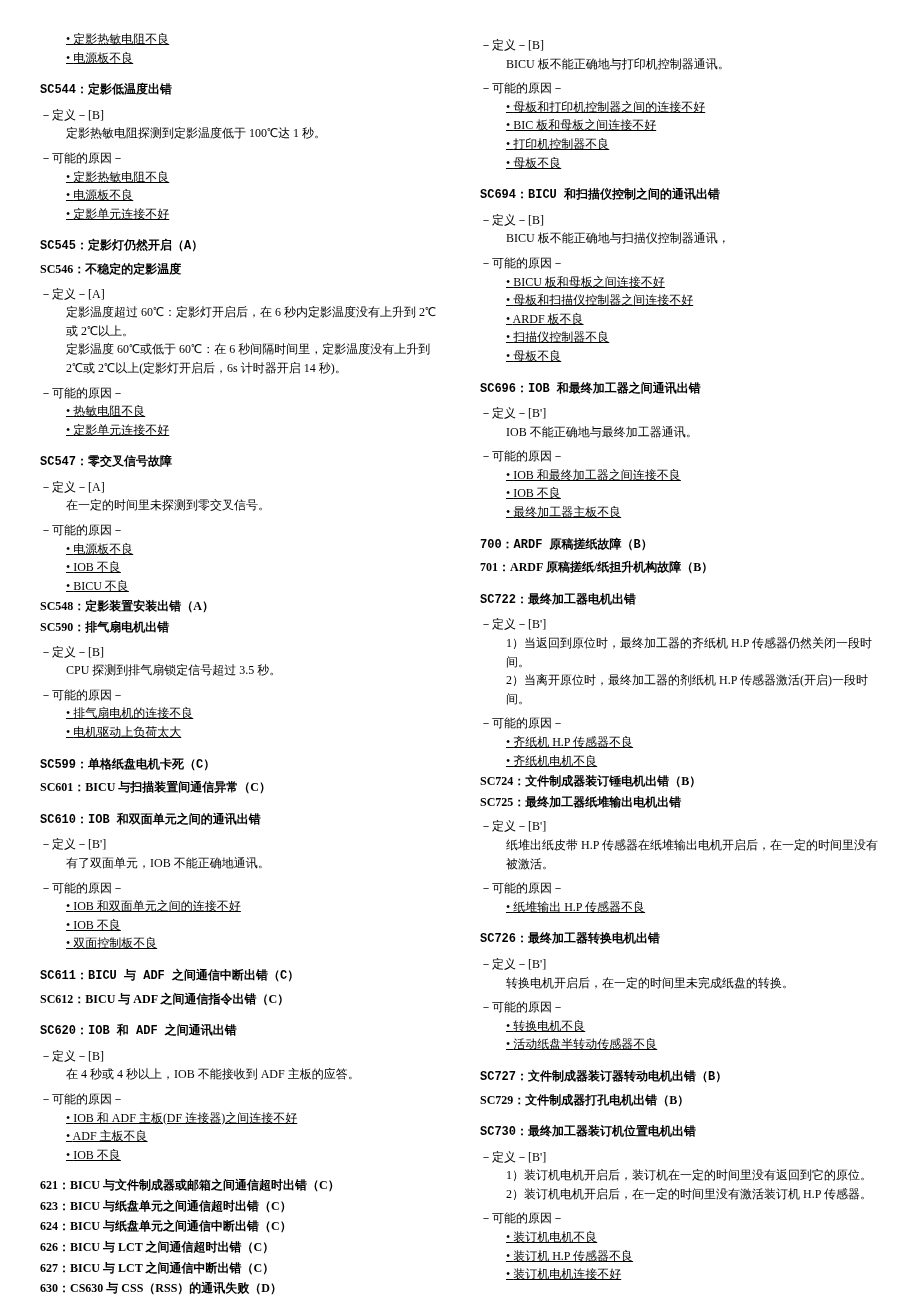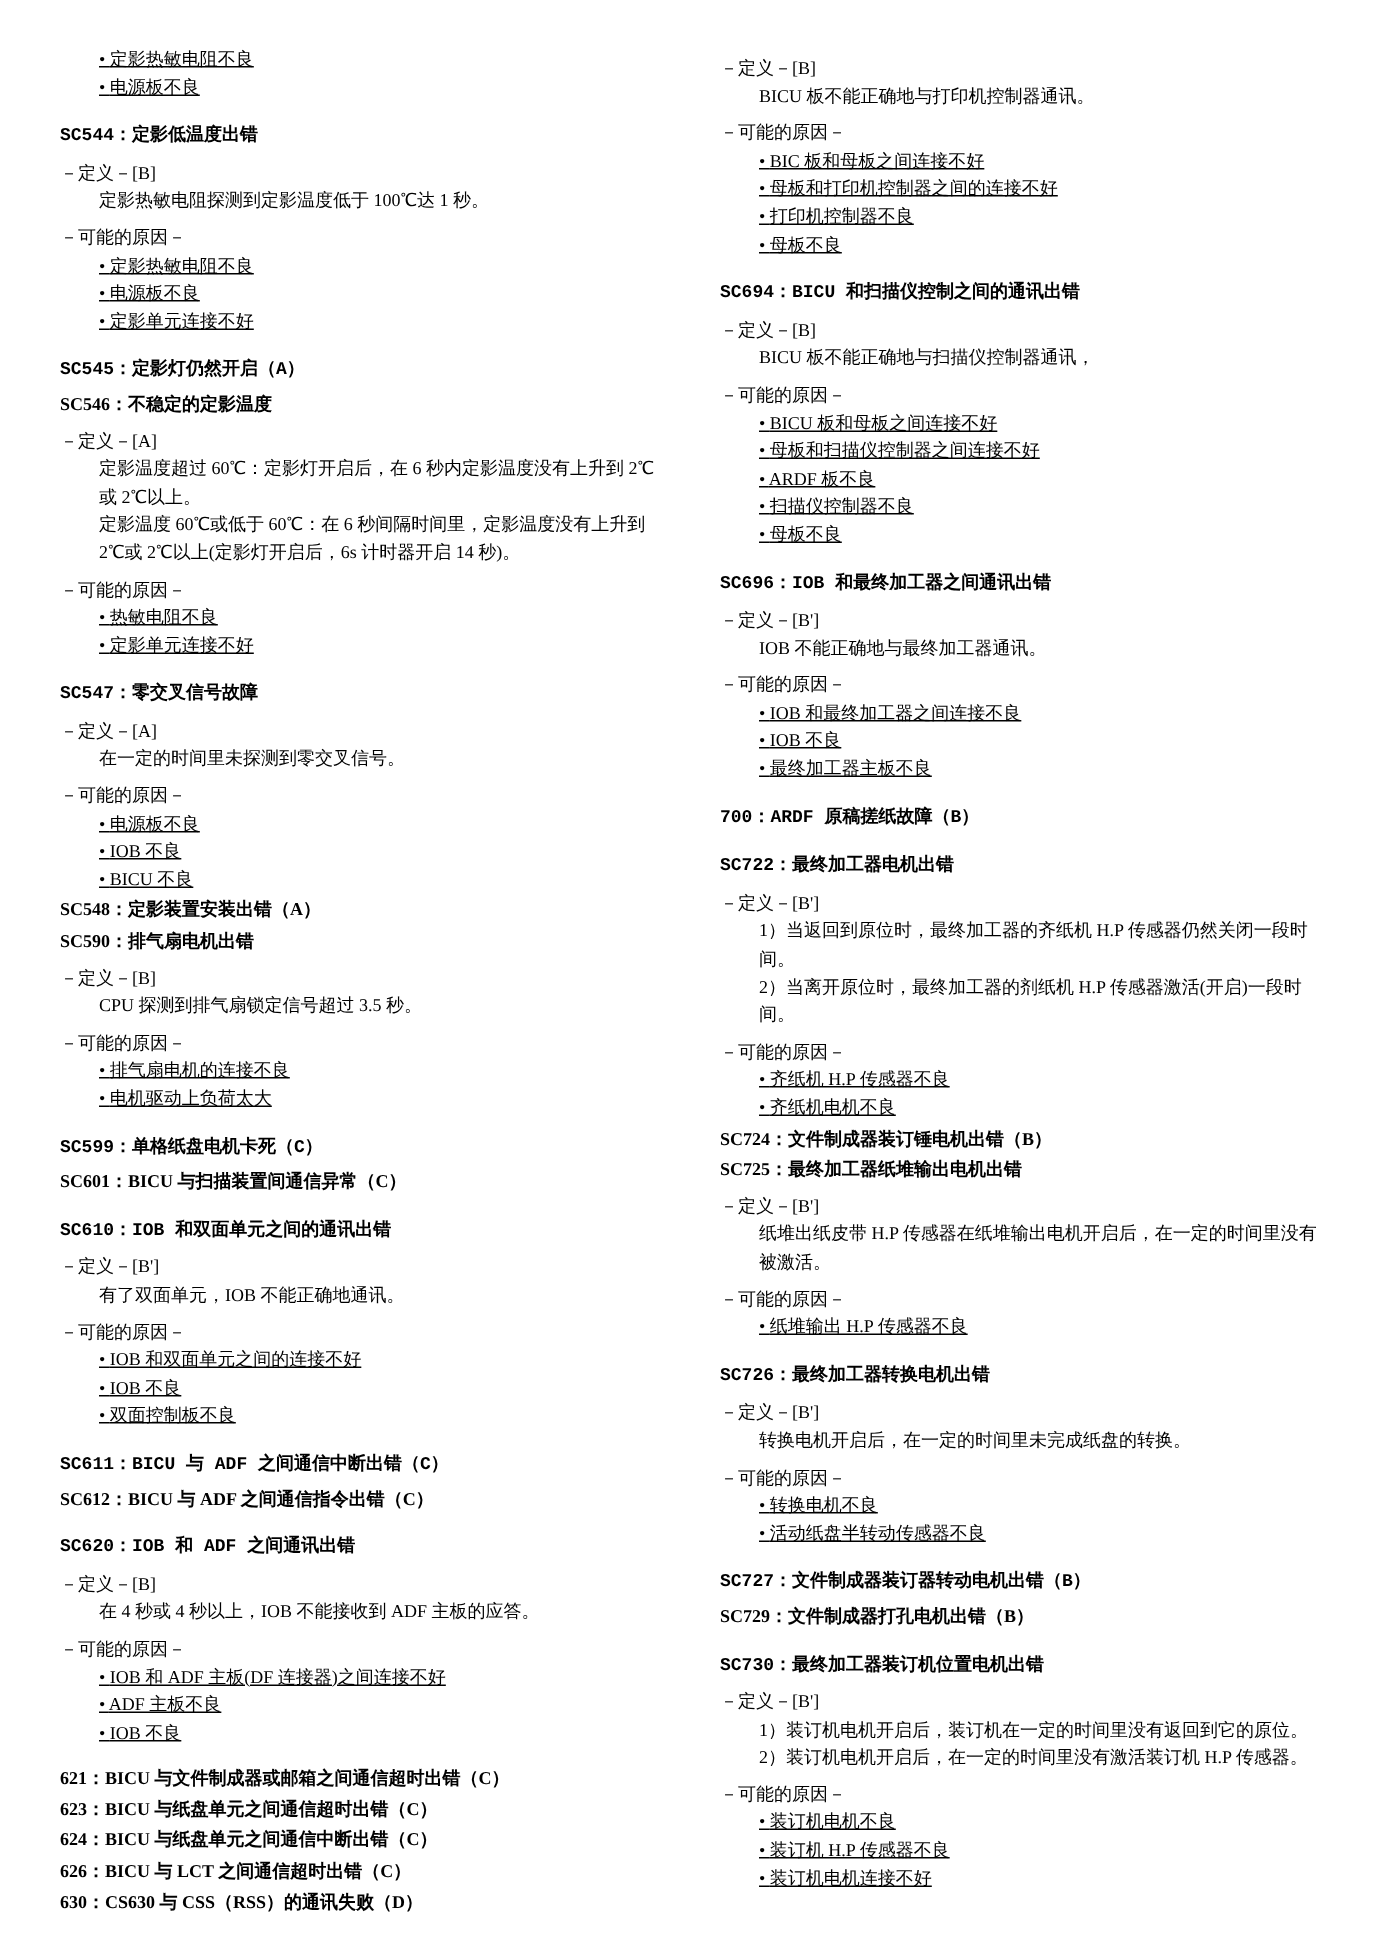--- a/index.html
+++ b/index.html
@@ -112,31 +112,32 @@
     <div class="label">－可能的原因－</div>
     <div class="bullet">IOB 和 ADF 主板(DF 连接器)之间连接不好</div>
     <div class="bullet">ADF 主板不良</div>
     <div class="bullet">IOB 不良</div>
 
     <div class="spacer"></div>
     <div class="code-line">621：BICU 与文件制成器或邮箱之间通信超时出错（C）</div>
     <div class="code-line">623：BICU 与纸盘单元之间通信超时出错（C）</div>
     <div class="code-line">624：BICU 与纸盘单元之间通信中断出错（C）</div>
     <div class="code-line">626：BICU 与 LCT 之间通信超时出错（C）</div>
+    <div class="code-line">627：BICU 与 LCT 之间通信中断出错（C）</div>
     <div class="code-line">630：CS630 与 CSS（RSS）的通讯失败（D）</div>
 
   </div>
 
   <div class="col">
 
     <div class="label">－定义－[B]</div>
     <div class="indent">BICU 板不能正确地与打印机控制器通讯。</div>
     <div class="label">－可能的原因－</div>
+    <div class="bullet">母板和打印机控制器之间的连接不好</div>
     <div class="bullet">BIC 板和母板之间连接不好</div>
-    <div class="bullet">母板和打印机控制器之间的连接不好</div>
     <div class="bullet">打印机控制器不良</div>
     <div class="bullet">母板不良</div>
 
     <div class="title">SC694：BICU 和扫描仪控制之间的通讯出错</div>
     <div class="label">－定义－[B]</div>
     <div class="indent">BICU 板不能正确地与扫描仪控制器通讯，</div>
     <div class="label">－可能的原因－</div>
     <div class="bullet">BICU 板和母板之间连接不好</div>
     <div class="bullet">母板和扫描仪控制器之间连接不好</div>
     <div class="bullet">ARDF 板不良</div>
@@ -145,20 +146,21 @@
 
     <div class="title">SC696：IOB 和最终加工器之间通讯出错</div>
     <div class="label">－定义－[B']</div>
     <div class="indent">IOB 不能正确地与最终加工器通讯。</div>
     <div class="label">－可能的原因－</div>
     <div class="bullet">IOB 和最终加工器之间连接不良</div>
     <div class="bullet">IOB 不良</div>
     <div class="bullet">最终加工器主板不良</div>
 
     <div class="title">700：ARDF 原稿搓纸故障（B）</div>
+    <div class="code-line">701：ARDF 原稿搓纸/纸担升机构故障（B）</div>
 
     <div class="title">SC722：最终加工器电机出错</div>
     <div class="label">－定义－[B']</div>
     <div class="indent">1）当返回到原位时，最终加工器的齐纸机 H.P 传感器仍然关闭一段时间。</div>
     <div class="indent">2）当离开原位时，最终加工器的剂纸机 H.P 传感器激活(开启)一段时间。</div>
     <div class="label">－可能的原因－</div>
     <div class="bullet">齐纸机 H.P 传感器不良</div>
     <div class="bullet">齐纸机电机不良</div>
     <div class="code-line">SC724：文件制成器装订锤电机出错（B）</div>
     <div class="code-line">SC725：最终加工器纸堆输出电机出错</div>

